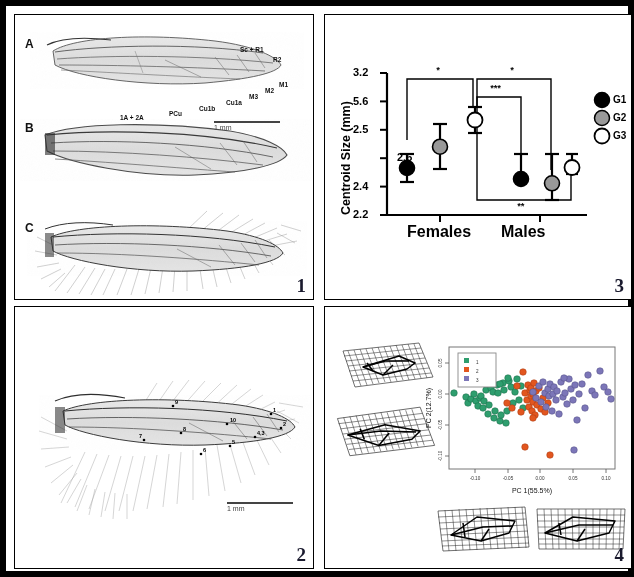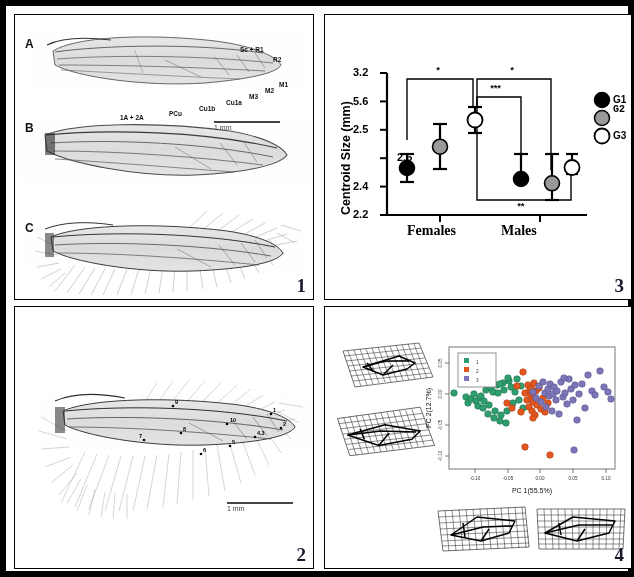--- a/index.html
+++ b/index.html
@@ -18,21 +18,21 @@
             font-family:"Liberation Sans",sans-serif;}
   .veinlabel{position:absolute;font-weight:bold;font-size:6.5px;color:#111;white-space:nowrap;}
   .scalewrap{position:absolute;}
   .scalebar{height:1.6px;background:#444;width:66px;}
   .scaletxt{font-size:7px;color:#444;margin-top:1px;text-align:left;}
   .lmnum{position:absolute;font-size:5.5px;font-weight:bold;color:#000;}
   svg{display:block;}
   .ytitle{position:absolute;font-weight:bold;font-size:12.5px;color:#000;
           transform:rotate(-90deg);transform-origin:left top;white-space:nowrap;}
   .tick{font-weight:bold;font-size:11px;color:#000;}
-  .axlabel{font-weight:bold;font-size:14px;color:#000;font-family:Liberation Serif, serif;}
+  .axlabel{font-weight:bold;font-size:16px;color:#000;}
   .sig{position:absolute;font-weight:bold;font-size:9px;color:#000;font-style:italic;}
   .legtxt{font-weight:bold;font-size:10px;color:#000;}
   .p4tick{font-size:4.6px;fill:#333;font-family:"Liberation Sans",sans-serif;}
   .p4ax{font-size:7px;fill:#111;font-family:"Liberation Sans",sans-serif;}
 </style>
 </head>
 <body>
 
 <div id="figure">
 
@@ -331,21 +331,21 @@
 
     <span class="axlabel" style="position:absolute;left:82px;top:208px;">Females</span>
     <span class="axlabel" style="position:absolute;left:176px;top:208px;">Males</span>
 
     <span class="sig" style="left:111px;top:50px;">*</span>
     <span class="sig" style="left:185px;top:50px;">*</span>
     <span class="sig" style="left:165px;top:68px;">***</span>
     <span class="sig" style="left:192px;top:186px;">**</span>
 
     <span class="legtxt" style="position:absolute;left:288px;top:79px;">G1</span>
-    <span class="legtxt" style="position:absolute;left:288px;top:89px;font-family:Liberation Mono, monospace;">G2</span>
+    <span class="legtxt" style="position:absolute;left:288px;top:97px;">G2</span>
     <span class="legtxt" style="position:absolute;left:288px;top:115px;">G3</span>
 
     <span class="pnum">3</span>
   </div>
 
   <div class="panel" id="panel4">
     <svg width="305" height="260" viewBox="0 0 305 260">
       <defs>
 
         <symbol id="grid1" viewBox="0 0 100 60">

